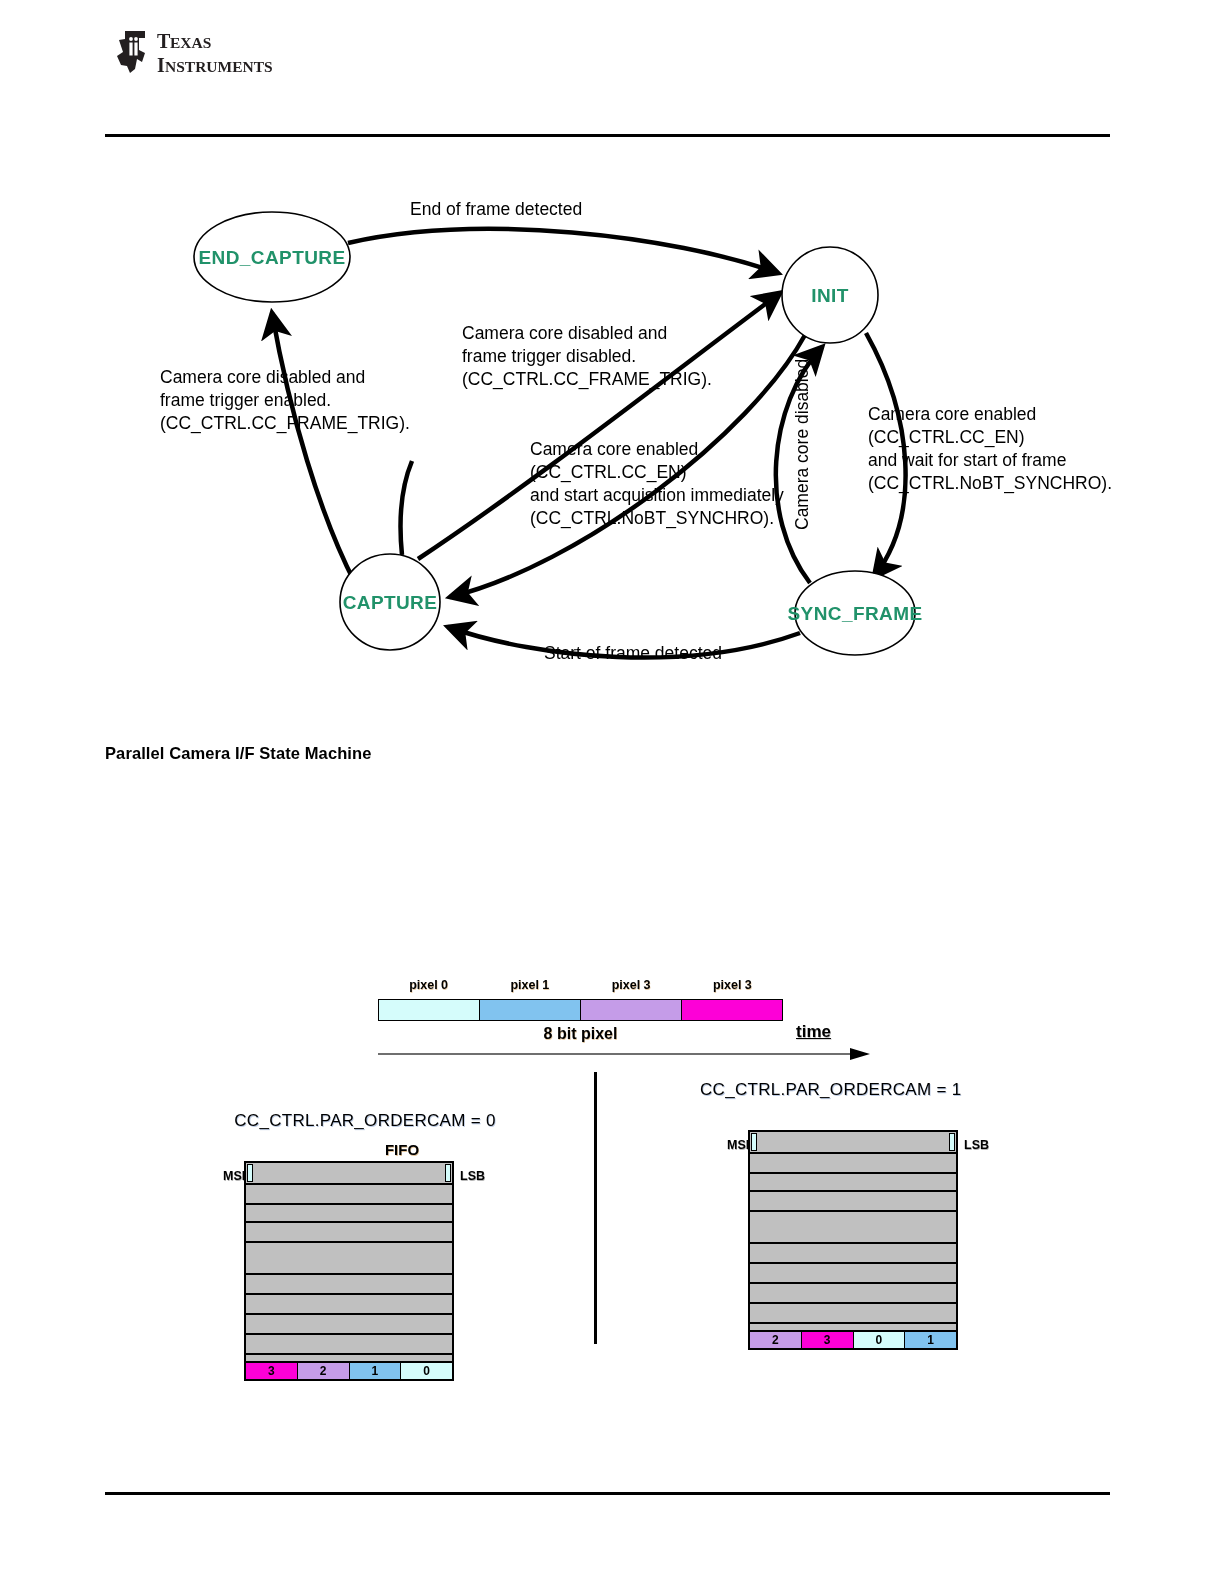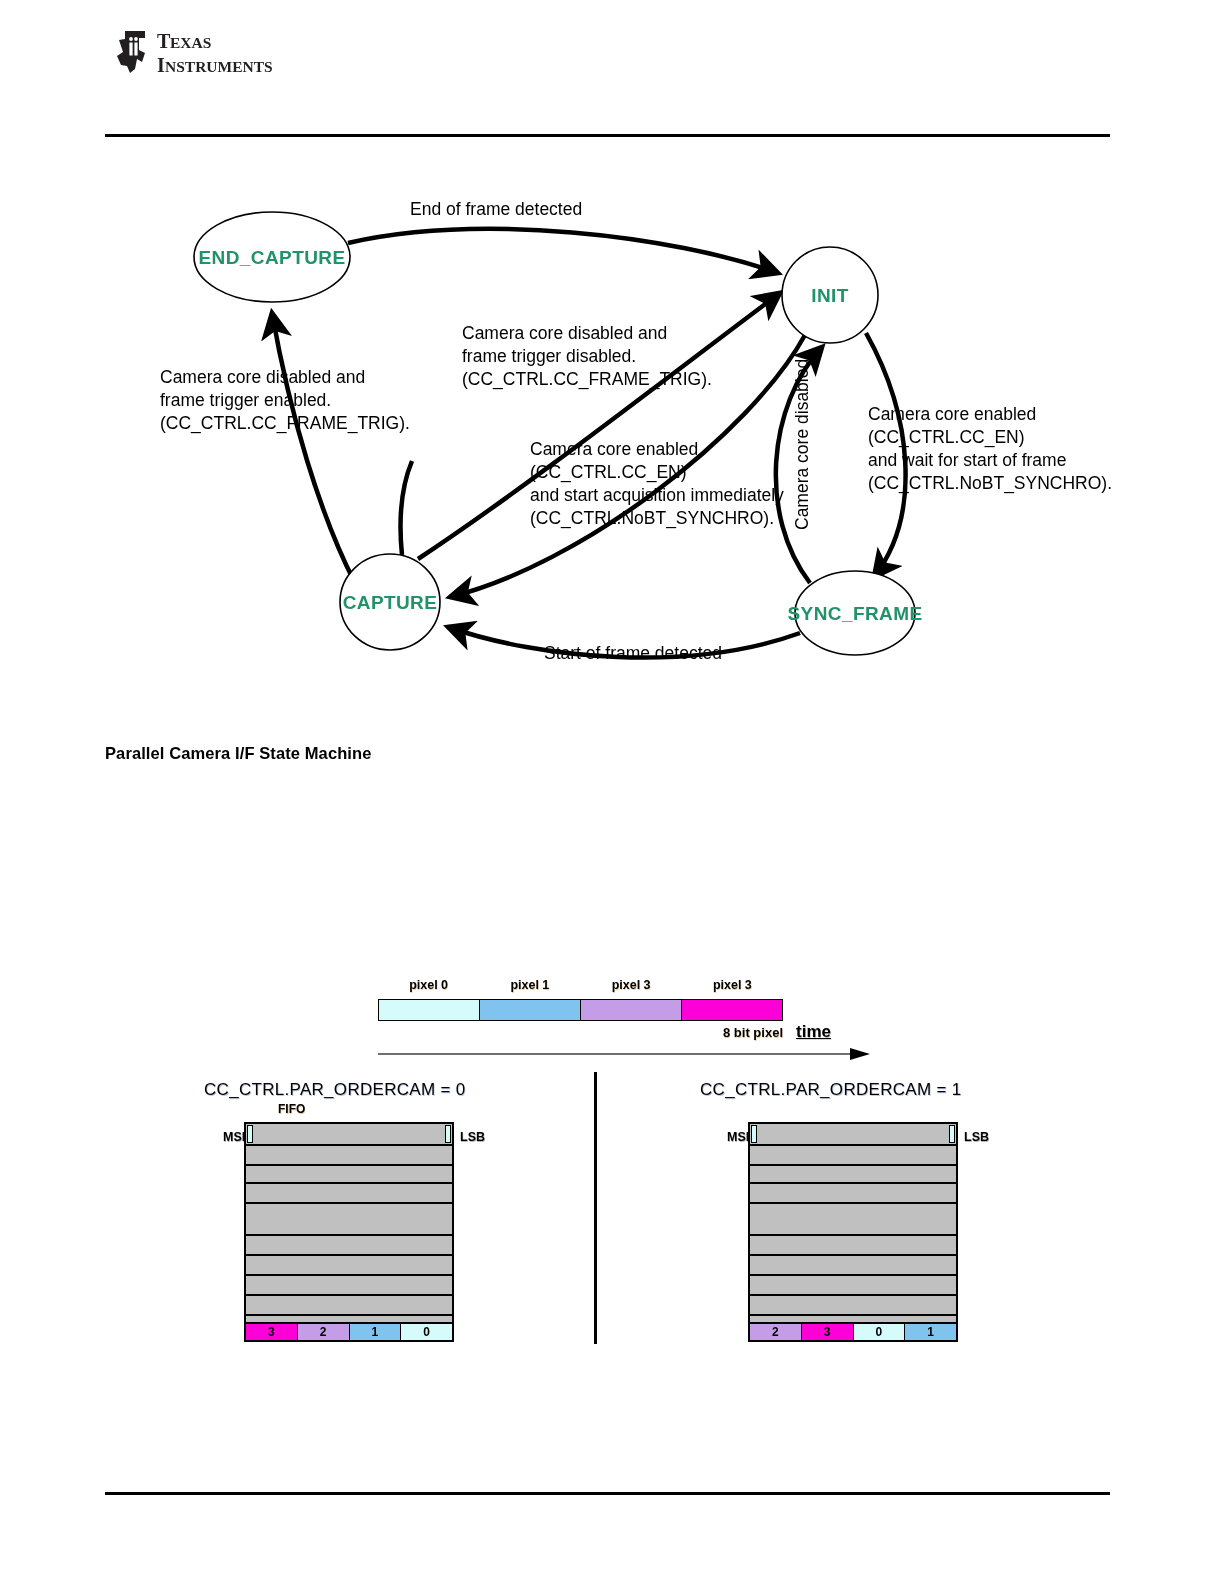--- a/index.html
+++ b/index.html
@@ -113,22 +113,22 @@
     height: 100%;
     border-right: 1.5px solid #000000;
     box-sizing: border-box;
   }
   .pixel-cell:last-child { border-right: none; }
 
   #bit-pixel-label {
     position: absolute;
     left: 0; top: 47px;
     width: 405px;
-    text-align: right;
-    font-size: 13px;
+    text-align: center;
+    font-size: 16px;
     font-weight: bold;
     color: #000000;
     text-shadow: 0.5px 0.5px 0 rgba(200,140,60,.45);
   }
   #time-label {
     position: absolute;
     left: 418px;
     top: 44px;
     font-size: 17px;
     font-weight: bold;
@@ -139,39 +139,39 @@
   #time-axis {
     position: absolute;
     left: 0;
     top: 70px;
     width: 492px;
     height: 12px;
   }
 
   
   .fifo-panel { position: absolute; }
-  #panel-left  { left: 196px; top: 1080px; width: 330px; }
+  #panel-left  { left: 196px; top: 1111px; width: 330px; text-align: center; }
   #panel-right { left: 700px; top: 1080px; width: 330px; }
 
   .panel-title {
     font-size: 17px;
     font-weight: normal;
     letter-spacing: 0.3px;
     color: #000000;
     text-shadow: 0.8px 0.8px 0 rgba(120,150,200,.5);
     white-space: nowrap;
     font-family: "Liberation Sans", sans-serif;
   }
   #panel-left .panel-title  { margin-left: 8px; }
   #panel-right .panel-title { }
 
   .fifo-caption {
-    margin-top: 2px;
+    margin-top: 10px;
     margin-left: 82px;
-    font-size: 12px;
+    font-size: 15px;
     font-weight: bold;
     color: #000000;
     text-shadow: 0.6px 0.6px 0 rgba(200,140,60,.5);
     height: 16px;
   }
   .fifo-caption.blank { visibility: hidden; }
 
   .fifo-row-wrap {
     position: relative;
     margin-top: 4px;

